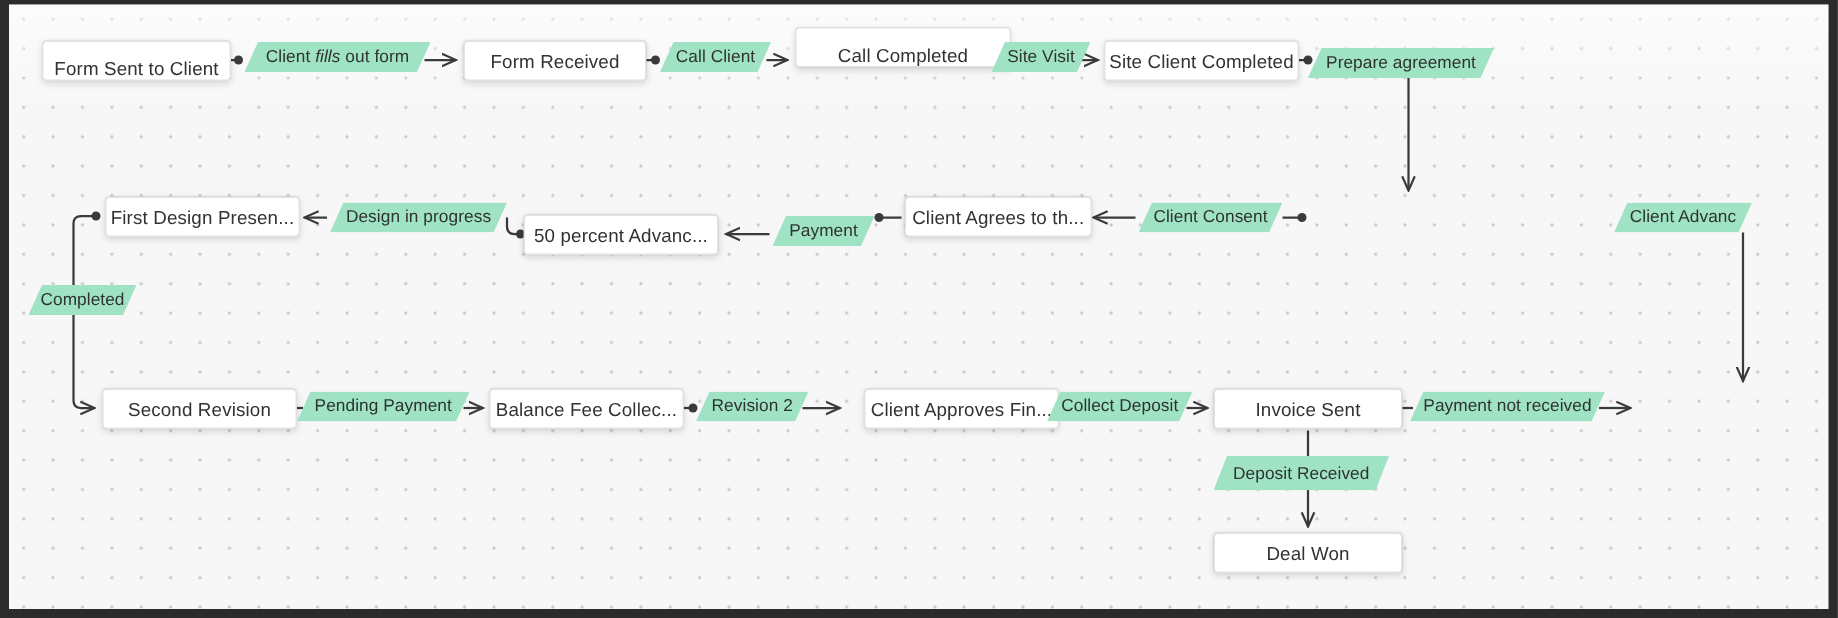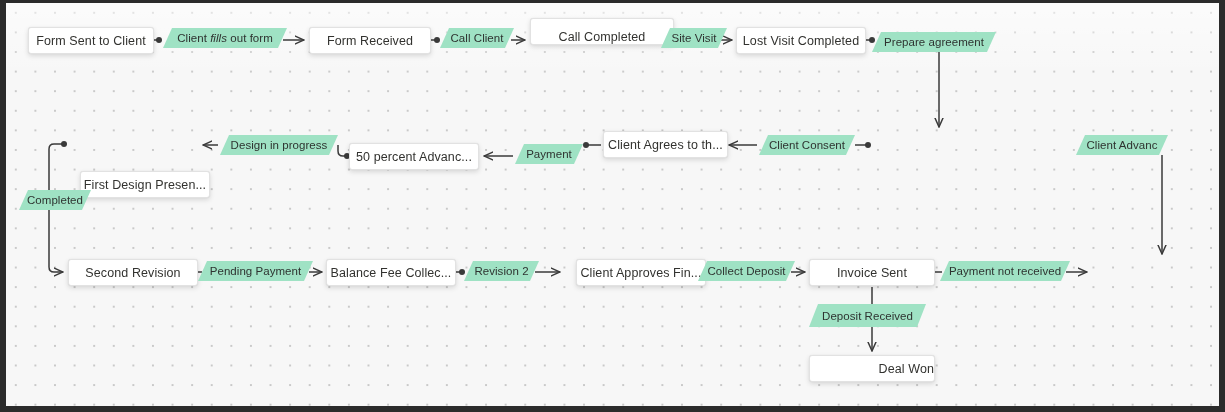--- a/index.html
+++ b/index.html
@@ -132,56 +132,56 @@
 
         <line x1="926" y1="269" x2="936" y2="269"></line>
         <line x1="1060" y1="269" x2="1081" y2="269" marker-end="url(#arrow)"></line>
 
         <line x1="866" y1="284" x2="866" y2="348" marker-end="url(#arrow)"></line>
 
         <line x1="1156" y1="152" x2="1156" y2="251" marker-end="url(#arrow)"></line>
       </g>
     </svg>
 
-    <div class="node" style="left:22px;  top:24px;  width:126px; height:27px;">
+    <div class="node" style="left:22px;  top:24px;  width:126px; height:27px;align-items:flex-end;">
       <span>Form Sent to Client</span>
     </div>
     <div class="node" style="left:303px; top:24px;  width:122px; height:27px;">
       <span>Form Received</span>
     </div>
     <div class="node" style="left:524px; top:15px;  width:144px; height:27px;align-items:flex-end;">
       <span>Call Completed</span>
     </div>
     <div class="node" style="left:730px; top:24px;  width:130px; height:27px;">
-      <span>Lost Visit Completed</span>
+      <span>Site Client Completed</span>
     </div>
 
     <div class="node" style="left:597px; top:128px; width:125px; height:27px;">
       <span>Client Agrees to th...</span>
     </div>
     <div class="node" style="left:343px; top:140px; width:130px; height:27px;">
       <span>50 percent Advanc...</span>
     </div>
-    <div class="node" style="left:74px;  top:128px; width:130px; height:27px;margin-top:40px;">
+    <div class="node" style="left:64px;  top:128px; width:130px; height:27px;">
       <span>First Design Presen...</span>
     </div>
 
     <div class="node" style="left:62px;  top:256px; width:130px; height:27px;">
       <span>Second Revision</span>
     </div>
     <div class="node" style="left:320px; top:256px; width:130px; height:27px;">
       <span>Balance Fee Collec...</span>
     </div>
     <div class="node" style="left:570px; top:256px; width:130px; height:27px;justify-content:center;">
       <span>Client Approves Fin...</span>
     </div>
     <div class="node" style="left:803px; top:256px; width:126px; height:27px;">
       <span>Invoice Sent</span>
     </div>
-    <div class="node" style="left:803px; top:352px; width:126px; height:27px;justify-content:flex-end;">
+    <div class="node" style="left:803px; top:352px; width:126px; height:27px;">
       <span>Deal Won</span>
     </div>
 
     <div class="edge-label" style="left:157px; top:25px; width:124px; height:20px;">
       <span>Client <i>fills</i> out form</span>
     </div>
     <div class="edge-label" style="left:434px; top:25px; width:74px; height:20px;">
       <span>Call Client</span>
     </div>
     <div class="edge-label" style="left:655px; top:25px; width:66px; height:20px;">

